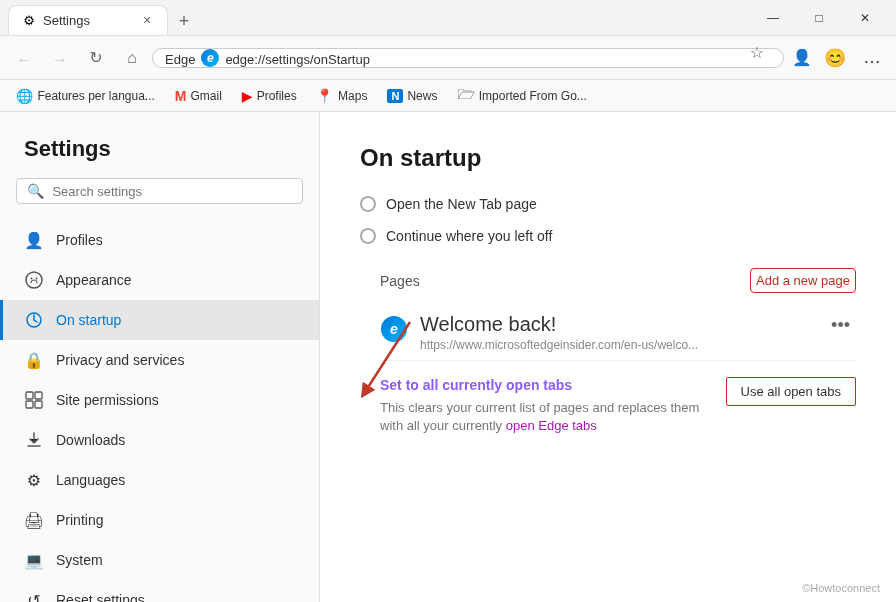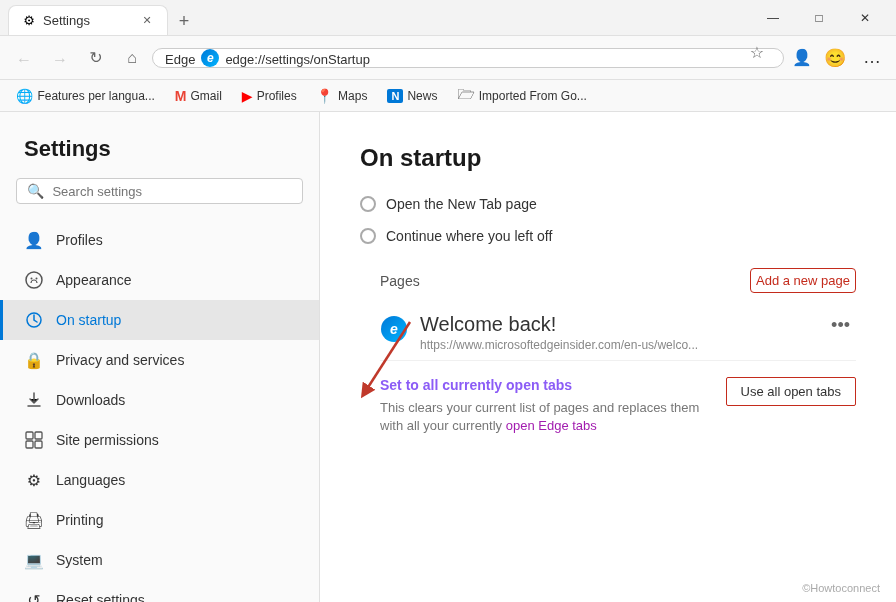--- a/index.html
+++ b/index.html
@@ -221,36 +221,36 @@
       </span>
       <span class="label">On startup</span>
     </div>
     <div class="nav-item">
       <span class="icon">🔒</span>
       <span class="label">Privacy and services</span>
     </div>
     <div class="nav-item">
       <span class="icon">
         <svg width="18" height="18" viewBox="0 0 18 18">
-            <path d="M9 2v10m-4-4 4 4 4-4" stroke="#555" stroke-width="1.5" stroke-linecap="round" stroke-linejoin="round"></path>
-            <path d="M3 15h12" stroke="#555" stroke-width="1.5" stroke-linecap="round"></path>
-          </svg>
-      </span>
-      <span class="label">Downloads</span>
-    </div>
-    <div class="nav-item">
-      <span class="icon">
-        <svg width="18" height="18" viewBox="0 0 18 18">
             <rect x="1" y="1" width="7" height="7" rx="1" stroke="#555" stroke-width="1.3" fill="none"></rect>
             <rect x="10" y="1" width="7" height="7" rx="1" stroke="#555" stroke-width="1.3" fill="none"></rect>
             <rect x="1" y="10" width="7" height="7" rx="1" stroke="#555" stroke-width="1.3" fill="none"></rect>
             <rect x="10" y="10" width="7" height="7" rx="1" stroke="#555" stroke-width="1.3" fill="none"></rect>
           </svg>
       </span>
       <span class="label">Site permissions</span>
+    </div>
+    <div class="nav-item">
+      <span class="icon">
+        <svg width="18" height="18" viewBox="0 0 18 18">
+            <path d="M9 2v10m-4-4 4 4 4-4" stroke="#555" stroke-width="1.5" stroke-linecap="round" stroke-linejoin="round"></path>
+            <path d="M3 15h12" stroke="#555" stroke-width="1.5" stroke-linecap="round"></path>
+          </svg>
+      </span>
+      <span class="label">Downloads</span>
     </div>
     <div class="nav-item">
       <span class="icon">⚙</span>
       <span class="label">Languages</span>
     </div>
     <div class="nav-item">
       <span class="icon">🖨</span>
       <span class="label">Printing</span>
     </div>
     <div class="nav-item">

